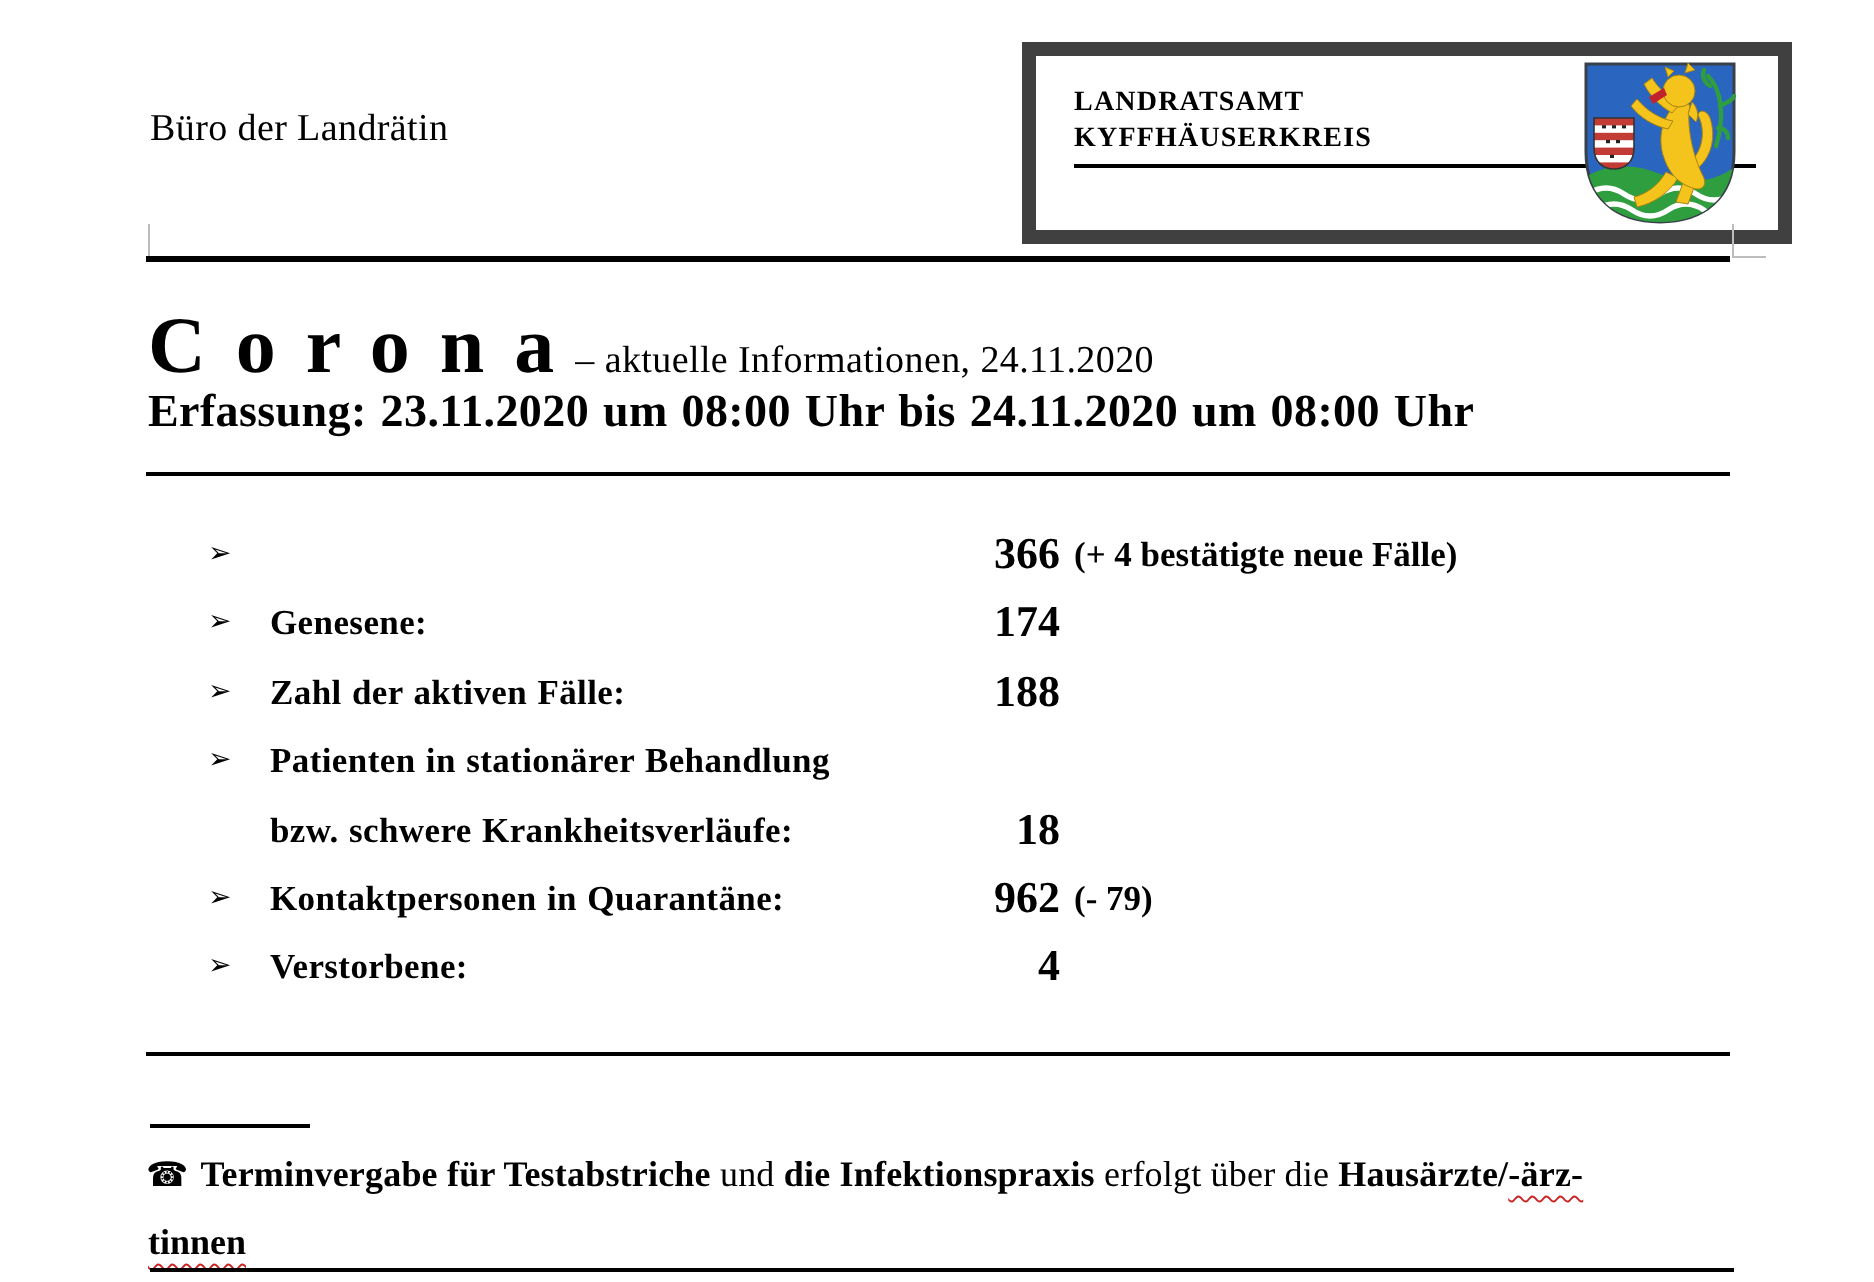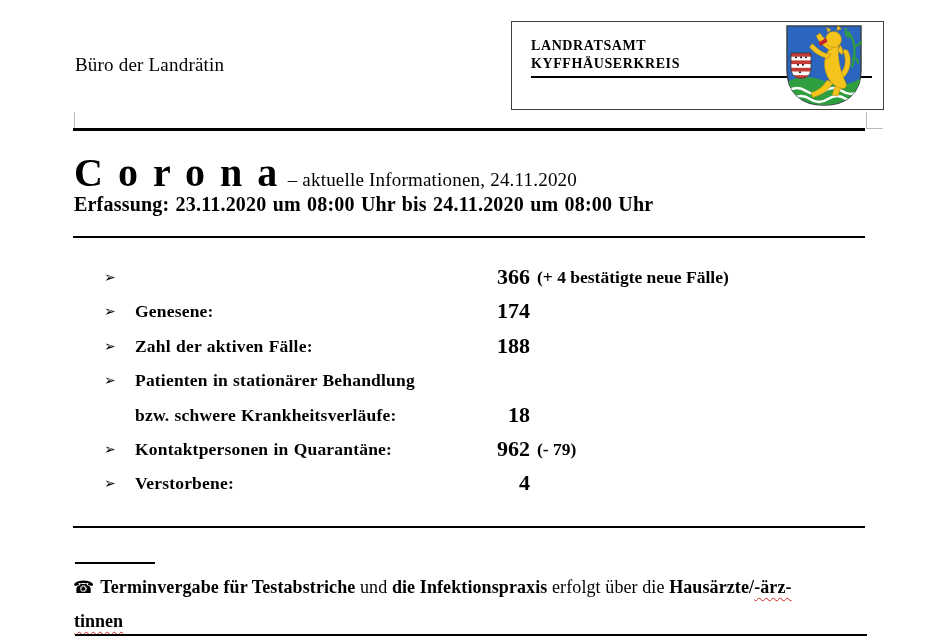--- a/index.html
+++ b/index.html
@@ -2,41 +2,41 @@
 <html><head>
 <meta charset="utf-8">
 <style>
   html,body { margin:0; padding:0; background:#fff; }
   .page {
     position:relative; width:937px; height:641px; background:#ffffff;
     font-family:"Liberation Serif","DejaVu Serif",serif; color:#000; overflow:hidden;
   }
   .office { position:absolute; left:75px; top:54px; font-size:19px; font-weight:normal; letter-spacing:0.2px; }
 
-  .logo-box { position:absolute; left:511px; top:21px; width:371px; height:87px; border:1px solid #404040; }
+  .logo-box { position:absolute; left:511px; top:21px; width:371px; height:87px; border:7px solid #404040; }
   .org { position:absolute; left:19px; top:15px; font-size:14px; font-weight:bold; letter-spacing:0.6px; line-height:17.5px; white-space:nowrap; }
   .org-underline { position:absolute; left:19px; top:54px; width:341px; height:2px; background:#000; }
   .coat { position:absolute; left:274px; top:3px; }
 
   .tick { position:absolute; background:#bdbdbd; }
   .tick-l  { left:74px;  top:112px; width:1px;  height:17px; }
   .tick-r  { left:866px; top:112px; width:1px;  height:16px; }
   .tick-rh { left:866px; top:128px; width:17px; height:1px;  }
 
   .rule { position:absolute; background:#000; }
   .rule-header   { left:73px; top:128px; width:792px; height:3px; }
   .rule-title    { left:73px; top:236px; width:792px; height:2px; }
   .rule-mid      { left:73px; top:526px; width:792px; height:2px; }
   .rule-footnote { left:75px; top:562px; width:80px;  height:2px; }
   .rule-bottom   { left:75px; top:634px; width:792px; height:2px; }
 
   .title-row { position:absolute; left:74px; top:156px; line-height:34px; white-space:nowrap; }
   .title-main { font-size:40px; font-weight:bold; letter-spacing:2.5px; }
   .title-sub  { font-size:19px; margin-left:8px; letter-spacing:0.2px; }
-  .period { position:absolute; left:74px; top:193px; font-size:20px; font-weight:bold; word-spacing:1px; letter-spacing:0.2px; }
+  .period { position:absolute; left:74px; top:193px; font-size:23px; font-weight:bold; word-spacing:1px; letter-spacing:0.2px; }
 
   .stat-row { position:absolute; left:0; width:937px; height:26px; font-size:17.5px; font-weight:bold; line-height:24px; }
   .stat-row .bullet { position:absolute; left:104px; top:0; font-family:"DejaVu Sans",sans-serif; font-size:14px; font-weight:normal; }
   .stat-row .label  { position:absolute; left:135px; letter-spacing:0.2px; word-spacing:0.6px; white-space:nowrap; }
   .stat-row .value  { position:absolute; left:440px; width:90px; text-align:right; font-size:22px; }
   .stat-row .note   { position:absolute; left:537px; white-space:nowrap; }
 
   .footer-line1 { position:absolute; left:73px; top:577px; font-size:18px; white-space:nowrap; letter-spacing:0.1px; }
   .phone { font-family:"DejaVu Sans",sans-serif; font-size:17px; margin-right:6px; font-weight:bold; }
   .seg-b { font-weight:bold; }

